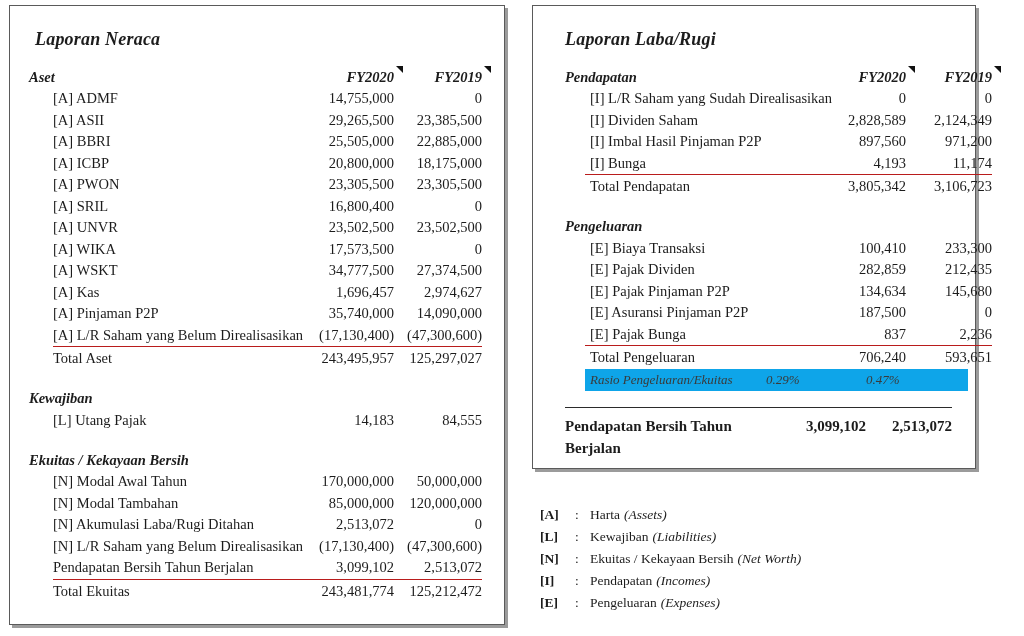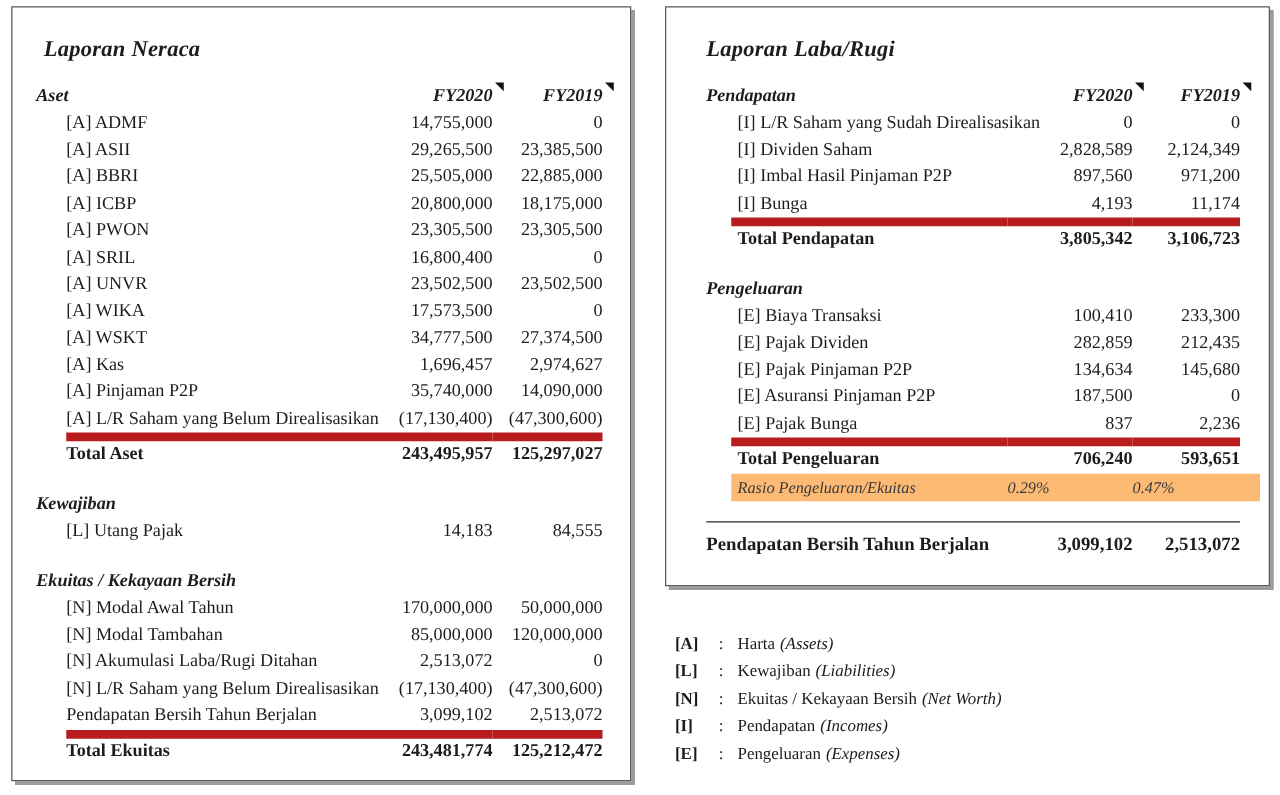--- a/index.html
+++ b/index.html
@@ -2,21 +2,21 @@
 <html><head>
 <meta charset="utf-8">
 <style>
   * { margin:0; padding:0; box-sizing:border-box; }
   html,body { width:1024px; height:636px; background:#ffffff; overflow:hidden;
     font-family:"Liberation Serif","DejaVu Serif",serif; color:#1c1c1c; }
 
   .panel { position:absolute; background:#ffffff; border:1px solid #5a5a5a;
     box-shadow:3px 3px 0 #9b9b9b; }
   .panel-left  { left:9px;  top:5px; width:496px; height:620px; padding:20px 21px 16px 25px; }
-  .panel-right { left:532px; top:5px; width:484px; height:464px; padding:20px 23px 0 32px; }
+  .panel-right { left:532px; top:5px; width:444px; height:464px; padding:20px 23px 0 32px; }
 
   .rpt-title { font-size:18px; font-weight:bold; font-style:italic; line-height:26px;
     margin-bottom:12px; letter-spacing:.2px; }
 
   table.fin { border-collapse:collapse; table-layout:fixed; margin-left:18px; width:429px; }
   .panel-right table.fin { margin-left:20px; width:407px; }
   table.fin.mt { margin-top:16px; }
 
   table.fin col.c-lbl { width:231px; }
   table.fin col.c-v1  { width:110px; }
@@ -31,24 +31,24 @@
   .panel-right td.lbl { padding-left:5px; }
   td.num { text-align:right; }
 
   tr.hdr td { height:24px; font-weight:bold; font-style:italic; }
   .outdent { display:inline-block; margin-left:-24px; }
   .panel-right .outdent { margin-left:-25px; }
   td.fy { position:relative; }
   .tri { position:absolute; top:2px; right:-9px; width:0; height:0;
     border-top:7px solid #111; border-left:7px solid transparent; }
 
-  tr.total td { font-weight:bold; border-top:7px solid #b91c1c; height:23px; }
+  tr.total td { font-weight:normal; border-top:1px solid #b91c1c; height:23px; }
 
   .rasio { margin-left:20px; margin-right:-16px; padding-right:22px; margin-top:0;
-    background:#fdba74; display:flex; height:22px; line-height:22px;
+    background:#0ea5e9; display:flex; height:22px; line-height:22px;
     font-style:italic; font-size:13px; color:#3a3a3a; }
   .rasio .lbl { flex:1; padding-left:5px; }
   .rasio .v1 { width:100px; }
   .rasio .v2 { width:80px; text-align:left; }
 
   .netrow { margin-top:16px; border-top:1.5px solid #2b2b2b; padding-top:7px;
     display:flex; font-weight:bold; font-size:15px; line-height:22px; }
   .netrow .lbl { flex:1; }
   .netrow .v1 { width:100px; text-align:right; }
   .netrow .v2 { width:86px; text-align:right; }

